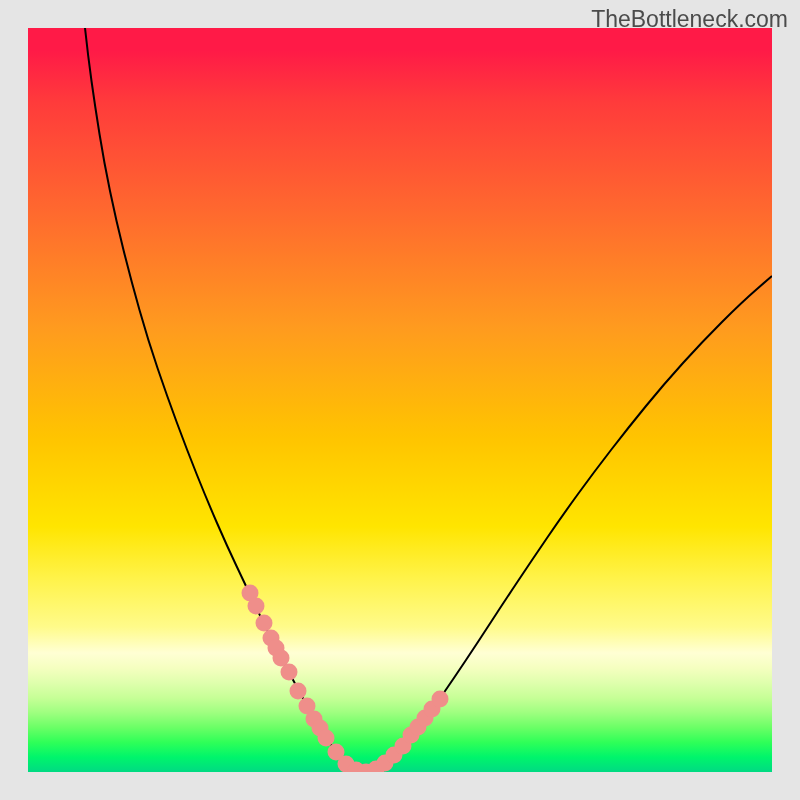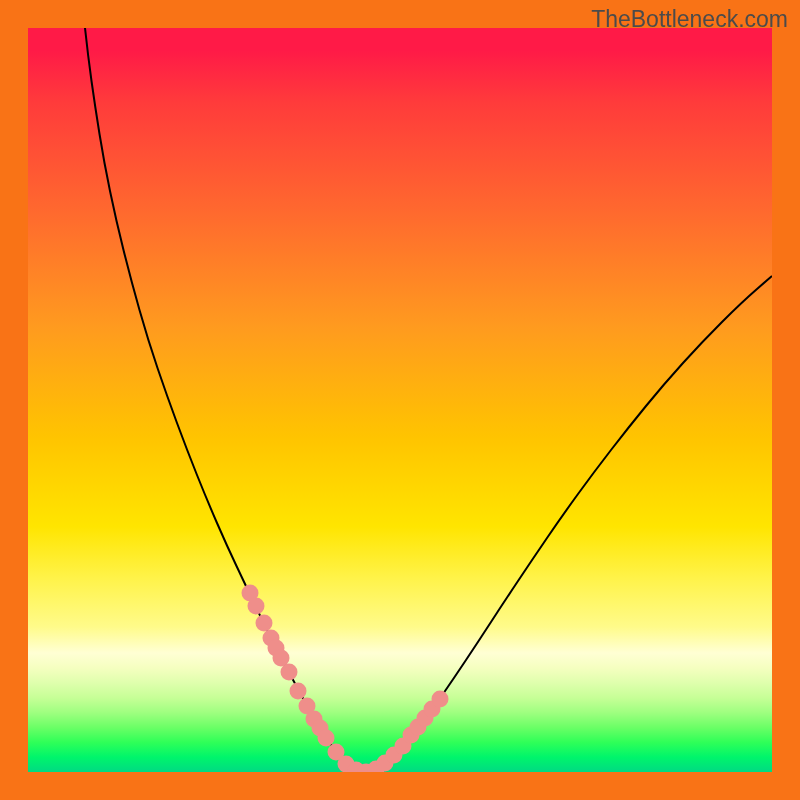--- a/index.html
+++ b/index.html
@@ -9,21 +9,21 @@
     height: 800px;
     overflow: hidden;
     background: #000;
     font-family: Arial, Helvetica, sans-serif;
   }
   .frame {
     position: absolute;
     left: 0; top: 0;
     width: 800px;
     height: 800px;
-    background: #f97316;
+    background: #e5e5e5;
   }
   .plot {
     position: absolute;
     left: 28px;
     top: 28px;
     width: 744px;
     height: 744px;
     background: linear-gradient(to bottom,
       #ff1a47 0%,
       #ff1a47 3%,

